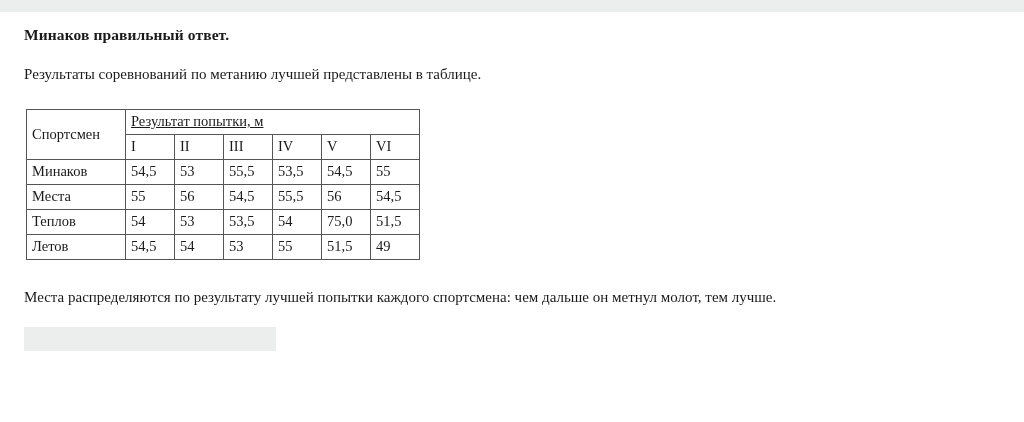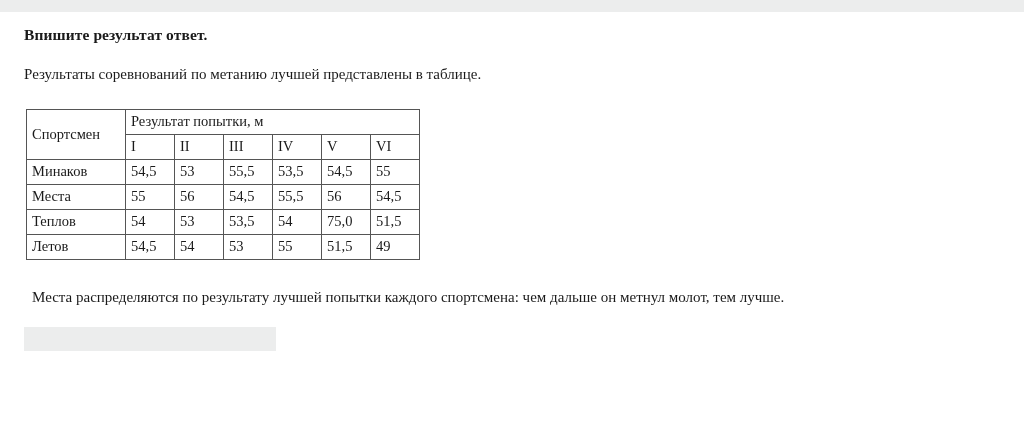--- a/index.html
+++ b/index.html
@@ -49,35 +49,36 @@
     padding: 3px 5px 4px 5px;
     color: #1a1a1a;
     white-space: nowrap;
   }
   th.athlete-head {
     width: 88px;
     padding-left: 5px;
   }
   th.attempt-group {
     padding-left: 5px;
+    text-decoration: underline;
   }
   th.roman {
     width: 38px;
     padding-left: 5px;
   }
   td.athlete-name {
     width: 88px;
   }
   td.val {
     width: 38px;
   }
   .after-text {
     font-size: 15px;
     color: #1a1a1a;
-    margin: 26px 0 0 8px;
+    margin: 26px 0 0 0;
     line-height: 1.55;
   }
   .answer-box {
     margin-top: 18px;
     width: 252px;
     height: 24px;
     background: #eceded;
     border: none;
     outline: none;
     font-family: "Liberation Serif", serif;
@@ -87,21 +88,21 @@
     box-sizing: border-box;
   }
 </style>
 </head>
 <body>
 
 <div class="top-strip"></div>
 
 <div class="content">
 
-  <div class="task-title">Впишите результат ответ.</div>
+  <div class="task-title">Минаков правильный ответ.</div>
 
   <div class="intro-text">Результаты соревнований по метанию лучшей представлены в таблице.</div>
 
   <table class="results">
     <thead>
       <tr>
         <th class="athlete-head" rowspan="2">Спортсмен</th>
         <th class="attempt-group" colspan="6">Результат попытки, м</th>
       </tr>
       <tr>

